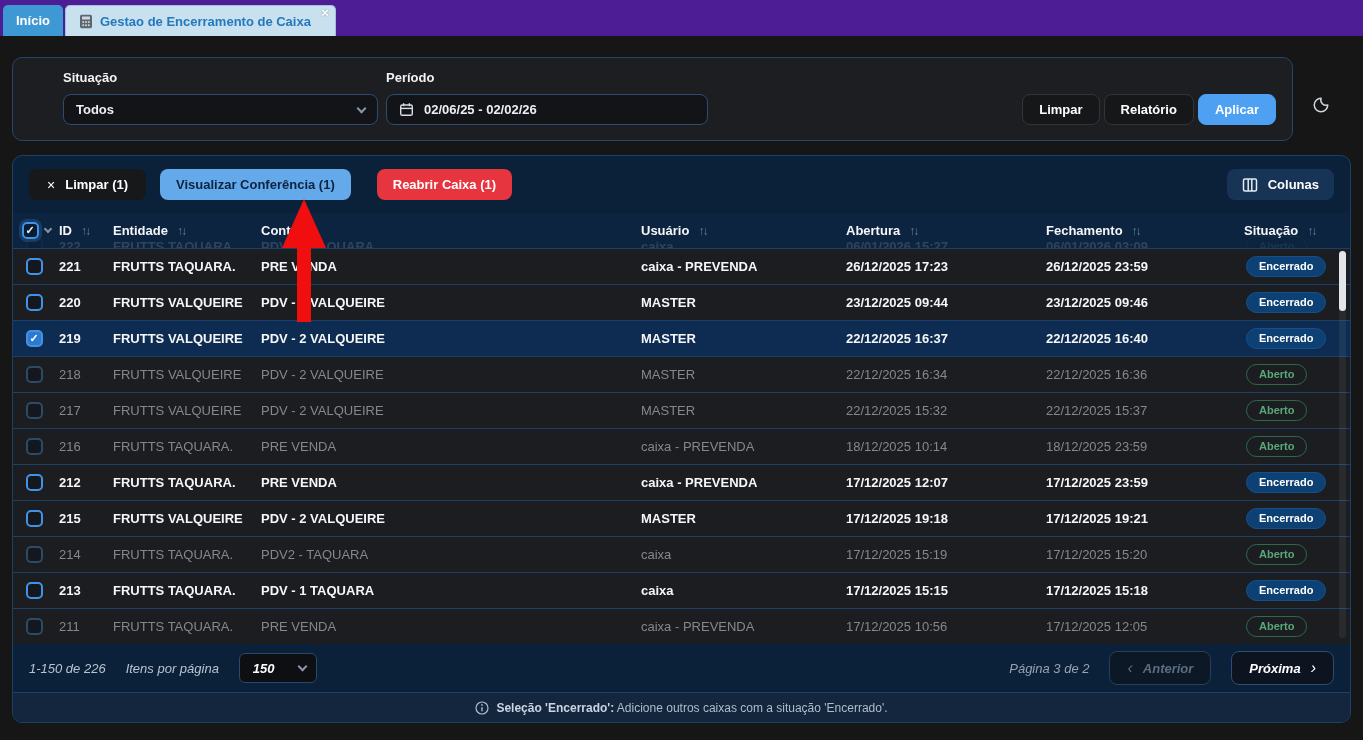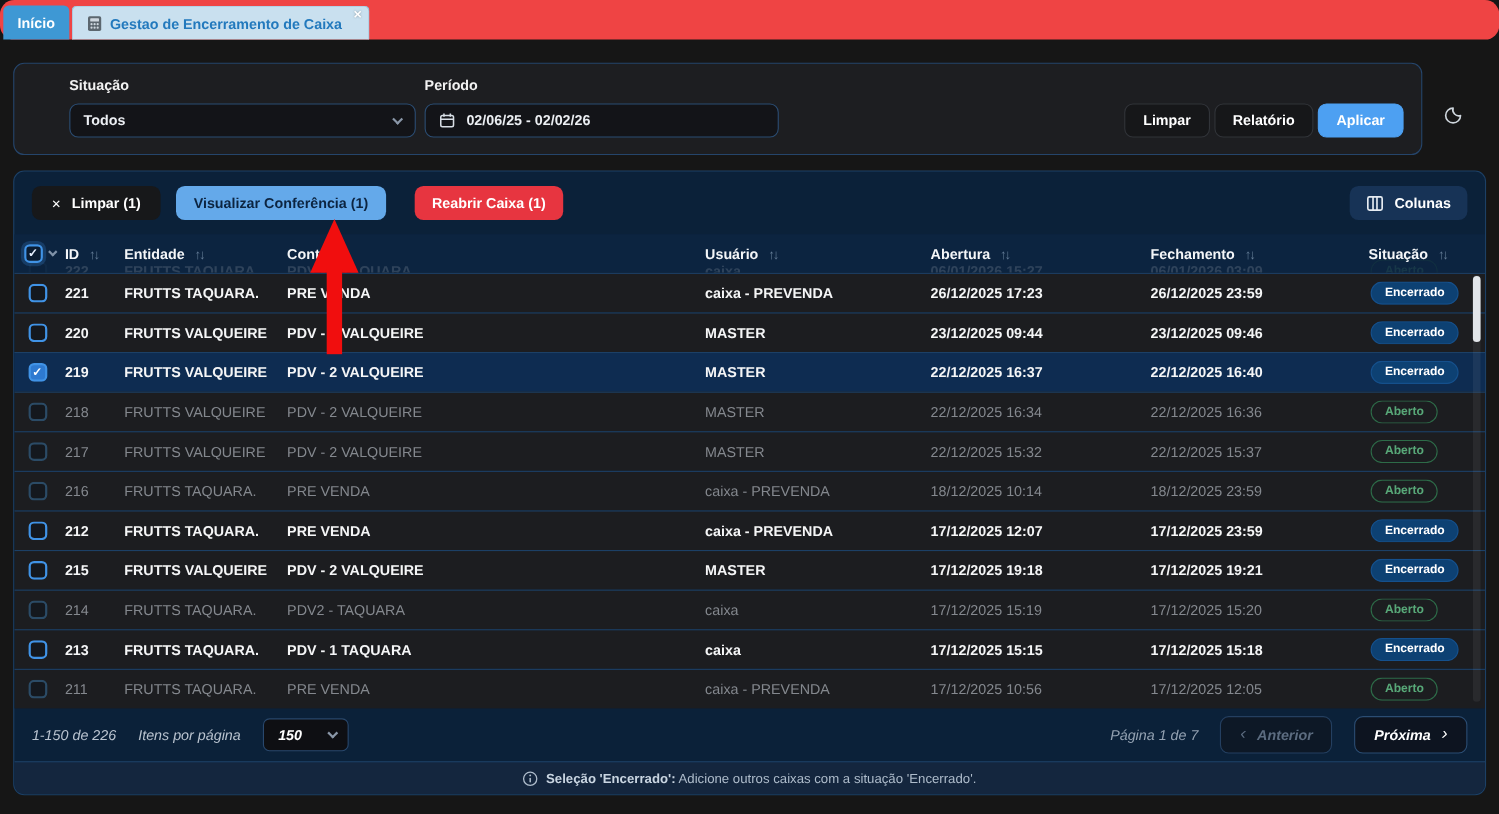--- a/index.html
+++ b/index.html
@@ -2,21 +2,21 @@
 <html><head>
 <meta charset="utf-8">
 <style>
   * { margin:0; padding:0; box-sizing:border-box; }
   html,body { width:1363px; height:740px; }
   body { position:relative; background:#161616; overflow:hidden;
          font-family:"Liberation Sans", sans-serif; color:#e9edf2; }
 
   
   .tabbar { position:absolute; left:0; top:0; width:100%; height:36px;
-            background:#ef4444; display:flex; align-items:flex-end; padding-left:3px;border-radius:13px; }
+            background:#4c1d95; display:flex; align-items:flex-end; padding-left:3px; }
   .tab { height:31px; display:flex; align-items:center; border-radius:5px 5px 0 0;
          font-size:13px; font-weight:700; padding:0 13px; position:relative; }
   .tab.active { background:#3e98d4; color:#fff; }
   .tab.inactive { background:#c9e0ef; color:#2279bd; border:1px solid #9dc2da; border-bottom:none;
                   margin-left:2px; gap:7px; padding-right:24px; }
   .tab-close { position:absolute; top:1px; right:6px; color:#fff; font-size:13px; font-weight:700;
                text-shadow:0 0 2px rgba(0,0,0,.35); line-height:12px; cursor:default; }
 
   
   .filter-panel { position:absolute; left:12px; top:57px; width:1281px; height:84px;
@@ -405,21 +405,21 @@
     </div>
   </div>
 
   <div class="pager">
     <span>1-150 de 226</span>
     <span>Itens por página</span>
     <div class="pp-select">
       <span>150</span>
       <span class="chev"></span>
     </div>
-    <span class="pg-info">Página 1 de 7</span>
+    <span class="pg-info">Página 3 de 2</span>
     <div class="pg-btn pg-prev">
       <span class="pg-arrow">‹</span>
       <span>Anterior</span>
     </div>
     <div class="pg-btn pg-next">
       <span>Próxima</span>
       <span class="pg-arrow">›</span>
     </div>
   </div>
 

